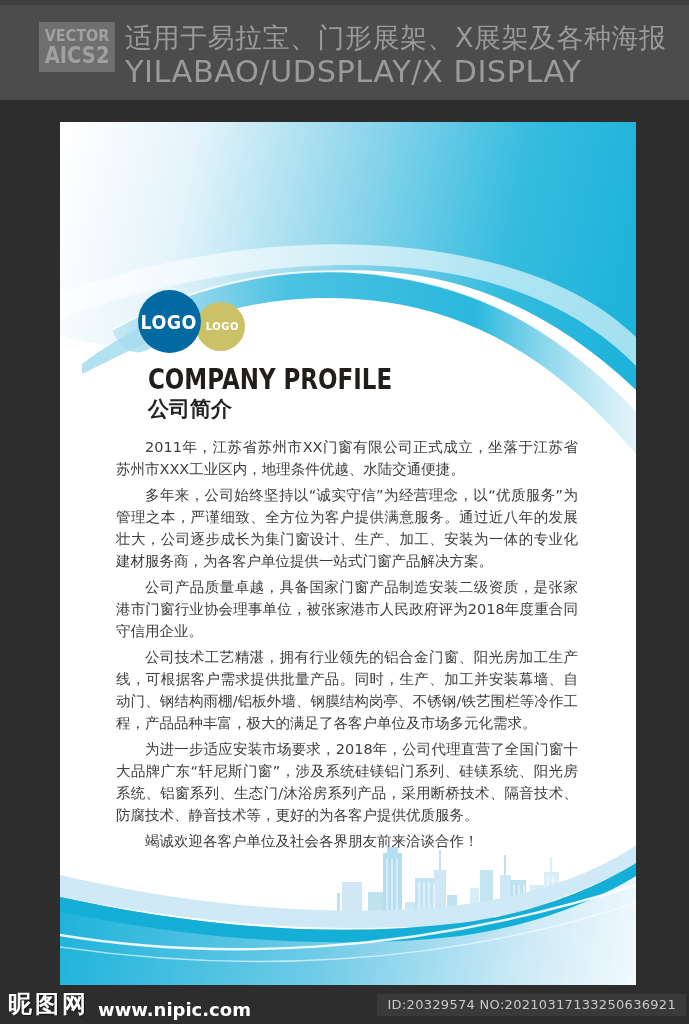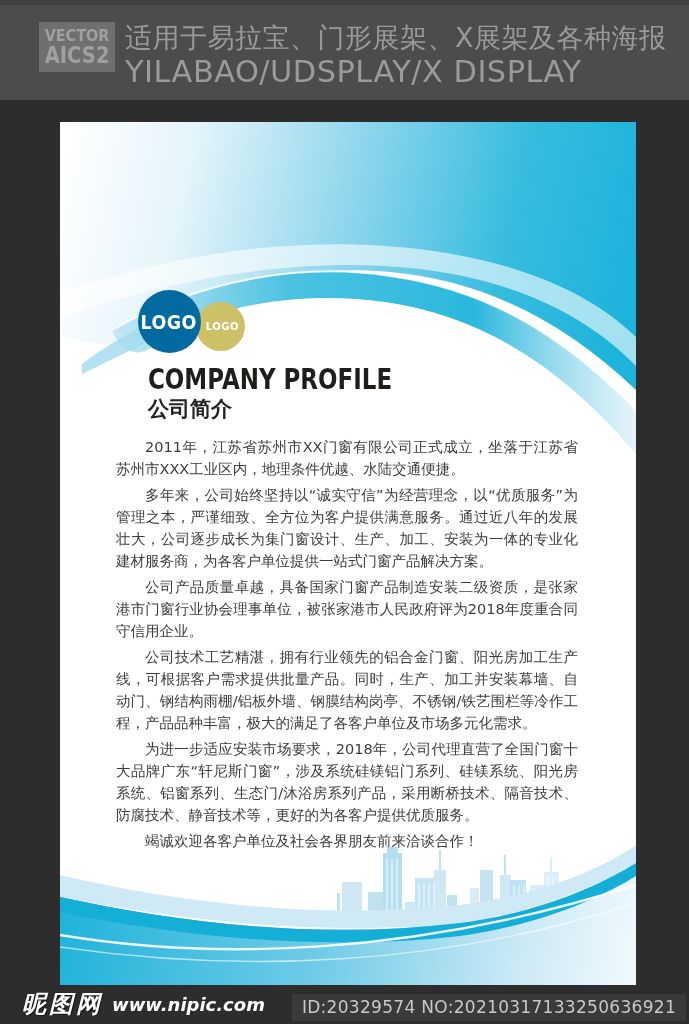--- a/index.html
+++ b/index.html
@@ -59,27 +59,27 @@
   }
 
   .body-text {
     position:absolute; left:52px; top:310px; width:470px;
     font-size:14.5px; line-height:22px; color:#3d3d3d; text-align:justify;
   }
   .body-text p { text-indent:2em; margin:4px; }
 
   
   .bottom-bar { position:absolute; left:0; bottom:0; width:689px; height:39px; }
-  .site-block { position:absolute; left:22px; top:3px; display:flex; align-items:center; gap:9px; color:#ffffff;font-style:italic; }
+  .site-block { position:absolute; left:8px; top:3px; display:flex; align-items:flex-end; gap:9px; color:#ffffff; }
   .site-logo { font-size:24px; font-weight:900; letter-spacing:3px;
                text-shadow:0 0 1px #000, 1px 1px 0 #1a1a1a; }
   .site-url  { font-size:18px; font-weight:700; }
   .id-box {
     position:absolute; right:3px; top:9px; background:#3a3a3a; color:#c9c9c9;
-    font-size:17px; padding:3px 10px 4px 10px; letter-spacing:0.3px;
+    font-size:13px; padding:3px 10px 4px 10px; letter-spacing:0.3px;
   }
 </style>
 </head>
 <body>
 
 <div class="stage">
 
   <header class="top-banner">
     <div class="vector-badge">
       <span class="b1">VECTOR</span>

